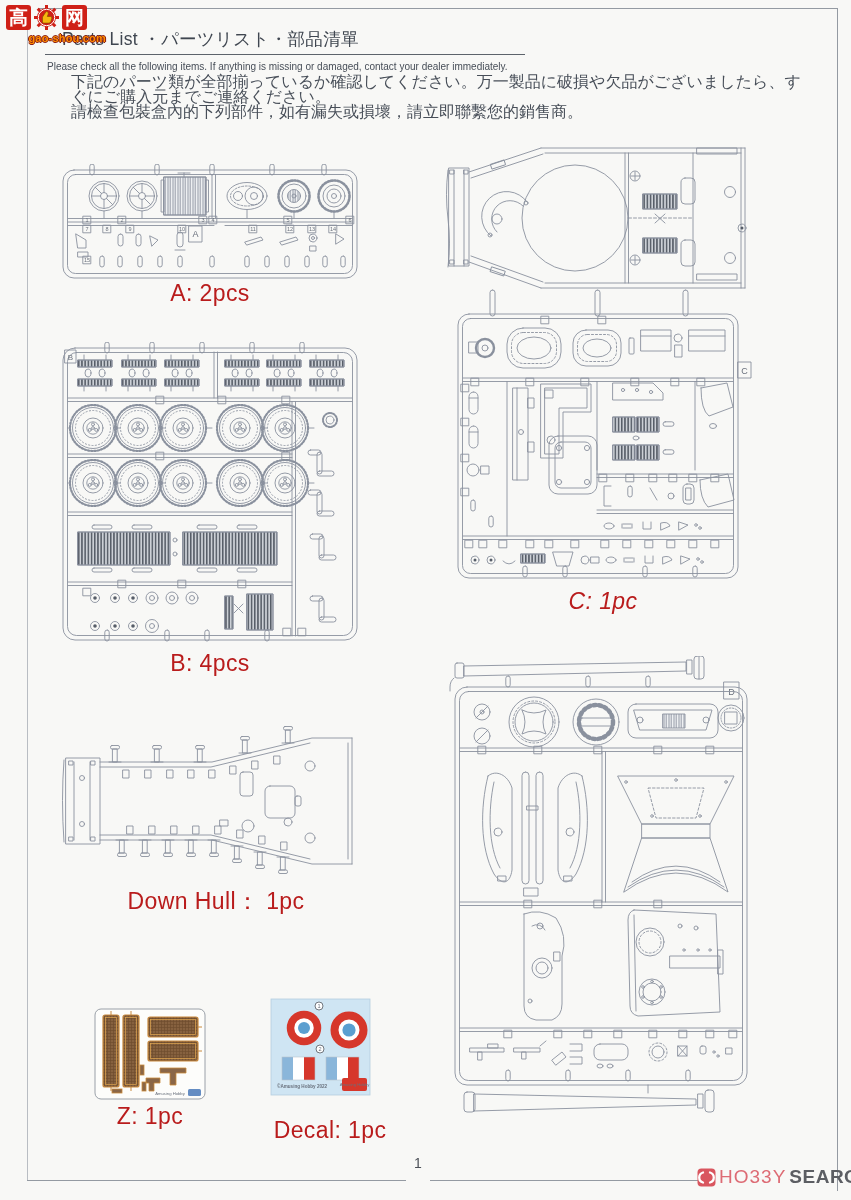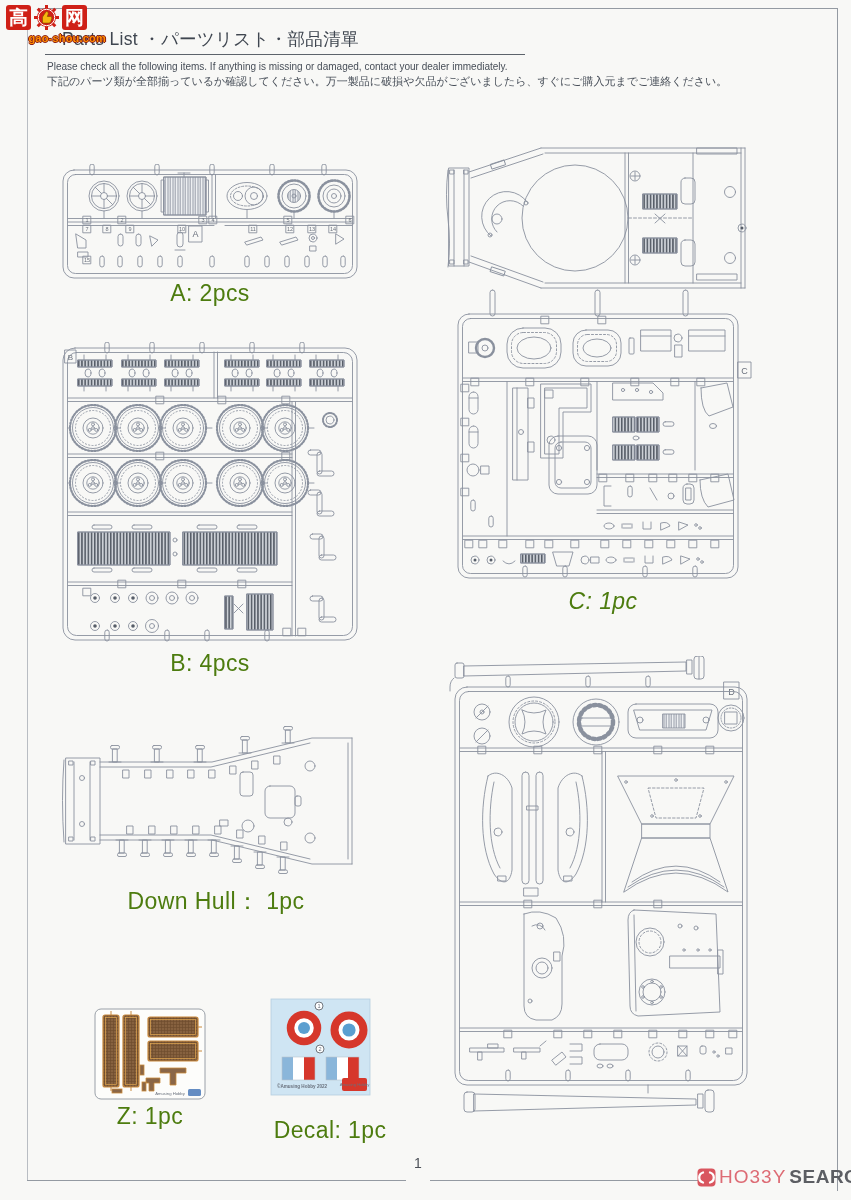--- a/index.html
+++ b/index.html
@@ -9,22 +9,22 @@
   .wm{position:absolute;left:6px;top:4px;width:100px;z-index:5;}
   .wm-row{display:flex;align-items:center;gap:2px;}
   .wm-box{display:inline-block;width:25px;height:25px;background:#cf2017;color:#fff;
           font-weight:bold;font-size:19px;line-height:25px;text-align:center;border-radius:3px;}
   .wm-domain{font-size:11px;font-weight:bold;color:#ff8c00;letter-spacing:0.2px;margin-top:1px;
              text-shadow:1px 0 #8a1f15,-1px 0 #8a1f15,0 1px #8a1f15,0 -1px #8a1f15;text-align:right;}
   .hdr{position:absolute;left:62px;top:27px;font-size:17.5px;color:#3f4650;letter-spacing:0.3px;}
   .hdr-line{position:absolute;left:45px;top:54px;width:480px;height:1px;background:#5d636b;}
   .notice{position:absolute;left:47px;top:59px;width:760px;line-height:15px;color:#474e58;}
   .notice .n-en{font-size:10px;}
-  .notice .n-ja,.notice .n-zh{font-size:11px;}
-  .plabel{position:absolute;font-size:23px;font-weight:500;color:#4d7c0f;text-align:center;letter-spacing:0.4px;}
+  .notice .n-ja,.notice .n-zh{font-size:16px;margin-left:24px;}
+  .plabel{position:absolute;font-size:23px;font-weight:500;color:#b91c1c;text-align:center;letter-spacing:0.4px;}
   .art{stroke:#8a919e;fill:none;stroke-width:0.9;stroke-linecap:round;stroke-linejoin:round;}
   svg{display:block;}
   svg text{font-family:"Liberation Sans",sans-serif;stroke:none;fill:#69707c;}
   .fd{fill:#565d68;stroke:none;}
   .footer-pg{position:absolute;left:402px;top:1155px;width:32px;text-align:center;font-size:14px;color:#4c5158;}
   .hslogo{position:absolute;left:697px;top:1166px;display:flex;align-items:center;gap:3px;}
   .hs-hobby{font-size:19px;font-weight:normal;color:#dd6b74;letter-spacing:1px;}
   .hs-search{font-size:19px;font-weight:bold;color:#5c5e63;letter-spacing:0.5px;}
   .abs{position:absolute;}
 </style>
@@ -138,20 +138,21 @@
       <span class="wm-box">网</span>
     </div>
     <div class="wm-domain">gao-shou.com</div>
   </div>
 
   <div class="hdr">Parts List ・パーツリスト・部品清單</div>
   <div class="hdr-line"></div>
   <div class="notice">
     <div class="n-en">Please check all the following items. If anything is missing or damaged, contact your dealer immediately.</div>
     <div class="n-ja">下記のパーツ類が全部揃っているか確認してください。万一製品に破損や欠品がございましたら、すぐにご購入元までご連絡ください。</div>
+    <div class="n-zh">請檢查包裝盒內的下列部件，如有漏失或損壞，請立即聯繫您的銷售商。</div>
   </div>
 
   <svg class="abs" style="left:62px;top:164px;" width="296" height="120" viewBox="0 0 296 120">
     <g class="art">
       <rect x="1" y="6" width="294" height="108" rx="11"></rect>
       <rect x="5.5" y="10.5" width="285" height="99" rx="8"></rect>
       <use href="#pegv" x="30" y="0"></use>
         <use href="#pegv" x="95" y="0"></use>
         <use href="#pegv" x="150" y="0"></use>
         <use href="#pegv" x="210" y="0"></use>

